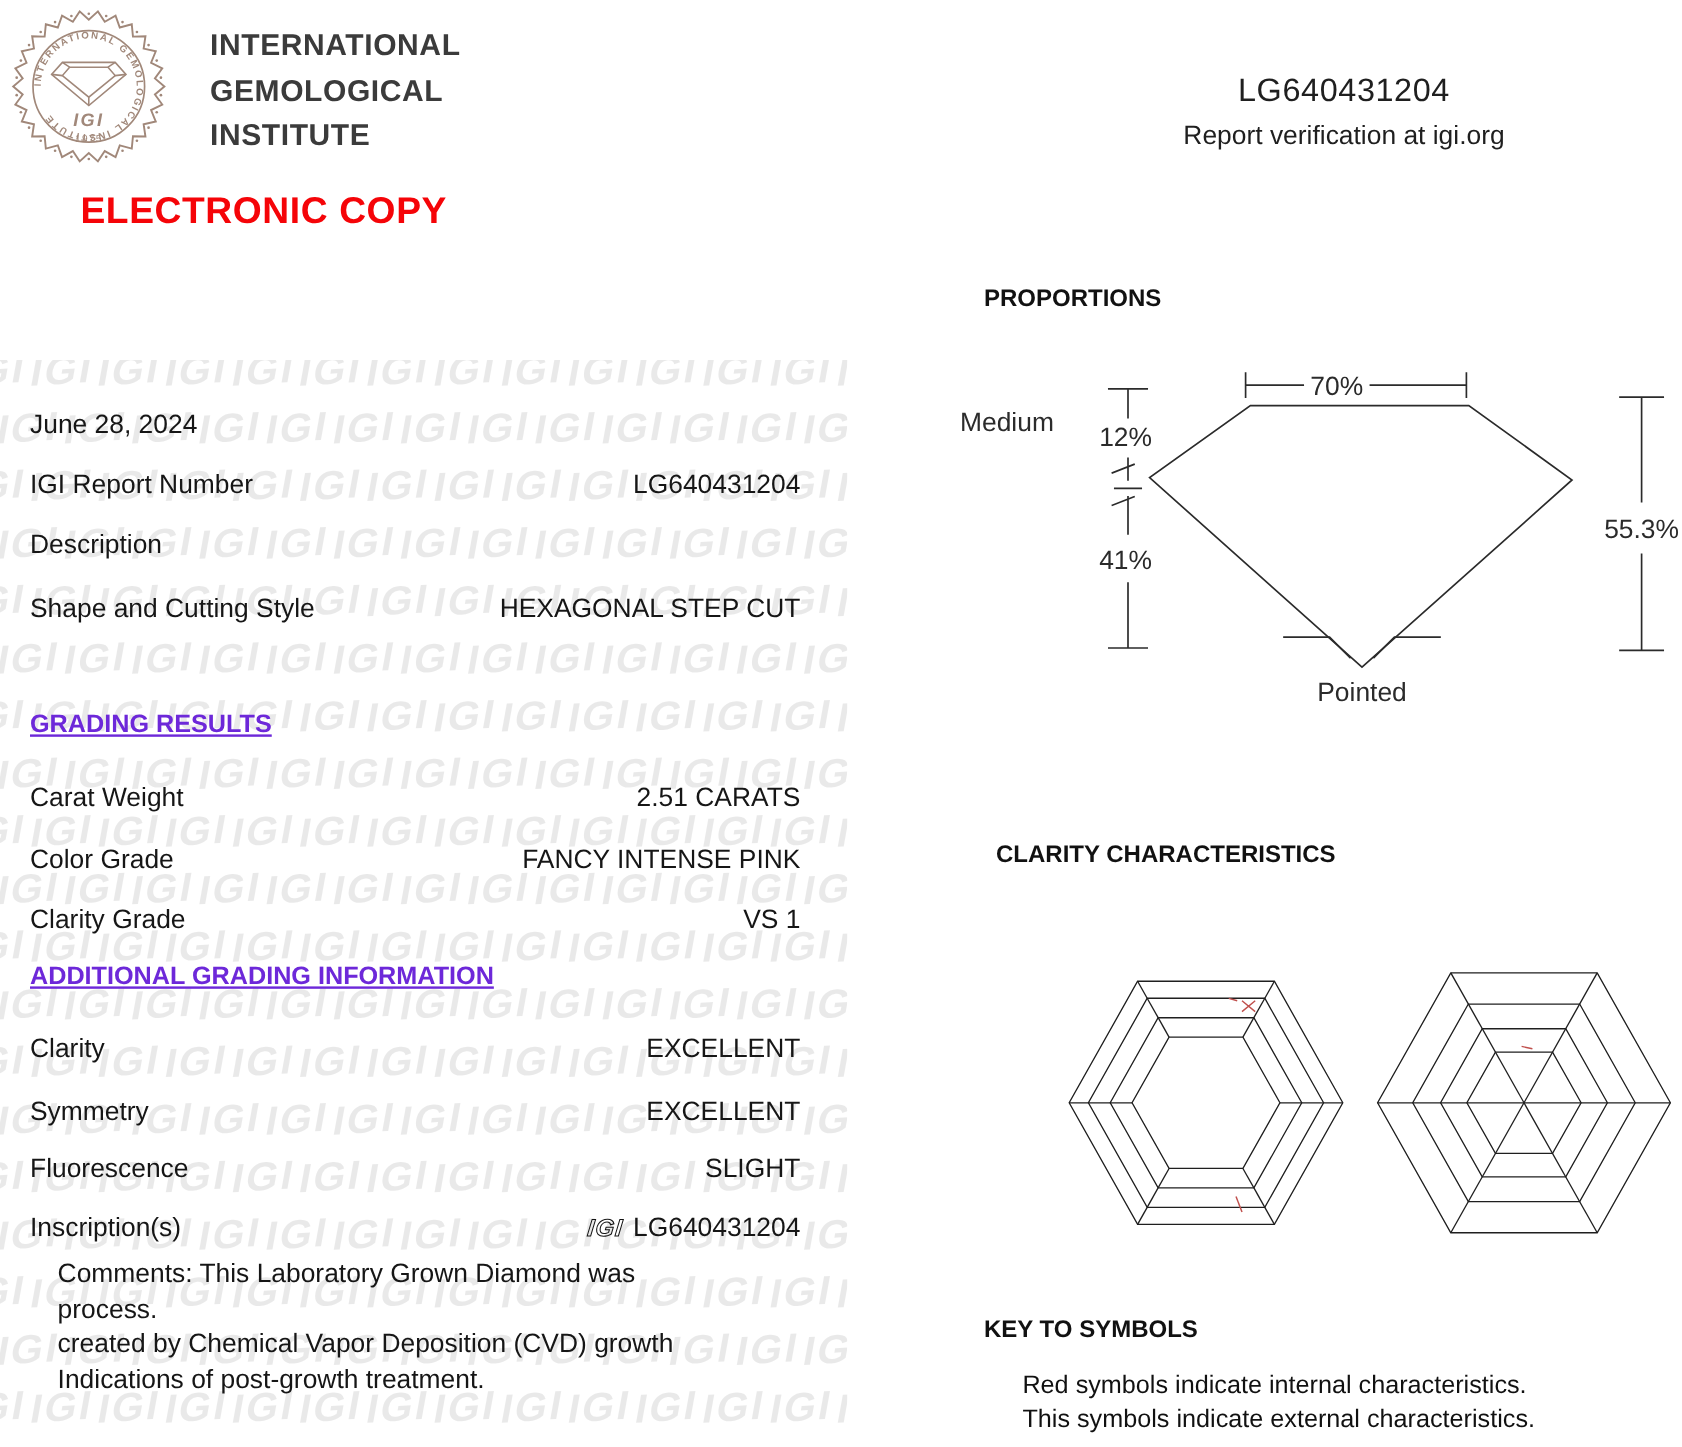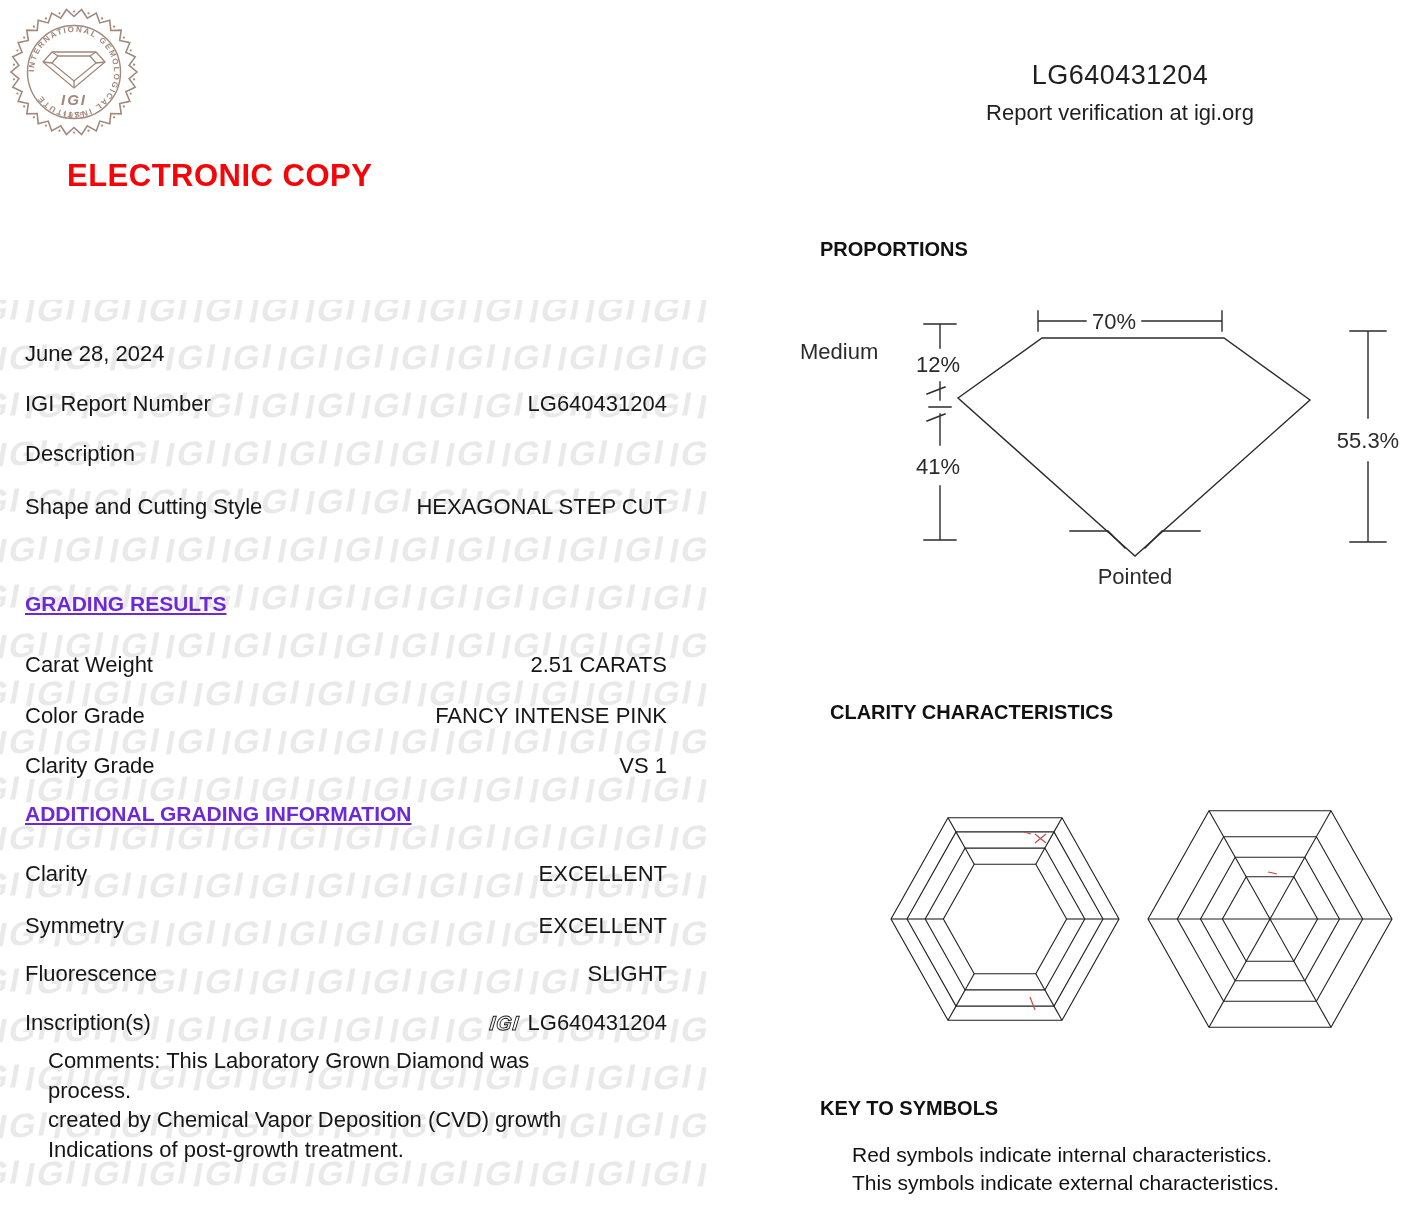--- a/index.html
+++ b/index.html
@@ -74,20 +74,25 @@
     </text>
     <g fill="none" stroke="#a1887a" stroke-width="1.3">
       <path d="M44,46 H88 L97,56 L66,82 L35,56 Z"></path>
       <path d="M50,50 H82 L88,57 L66,75 L44,57 Z"></path>
       <path d="M44,46 L50,50 M88,46 L82,50 M97,56 L88,57 M35,56 L44,57 M66,82 L66,75"></path>
     </g>
     <text x="66" y="99" text-anchor="middle" font-size="15" font-weight="700" letter-spacing="2" fill="#a1887a" font-style="italic">IGI</text>
     <text x="66" y="112" text-anchor="middle" font-size="8.5" letter-spacing="1" fill="#a1887a">1975</text>
   </svg>
 
+  <div class="abs org-name">
+    <div>INTERNATIONAL</div>
+    <div>GEMOLOGICAL</div>
+    <div>INSTITUTE</div>
+  </div>
 
   <div class="abs report-no-block">
     <div class="report-no">LG640431204</div>
     <div class="verify">Report verification at igi.org</div>
   </div>
 
   <div class="abs ecopy">ELECTRONIC COPY</div>
 
 
   <div id="watermark" class="abs">

